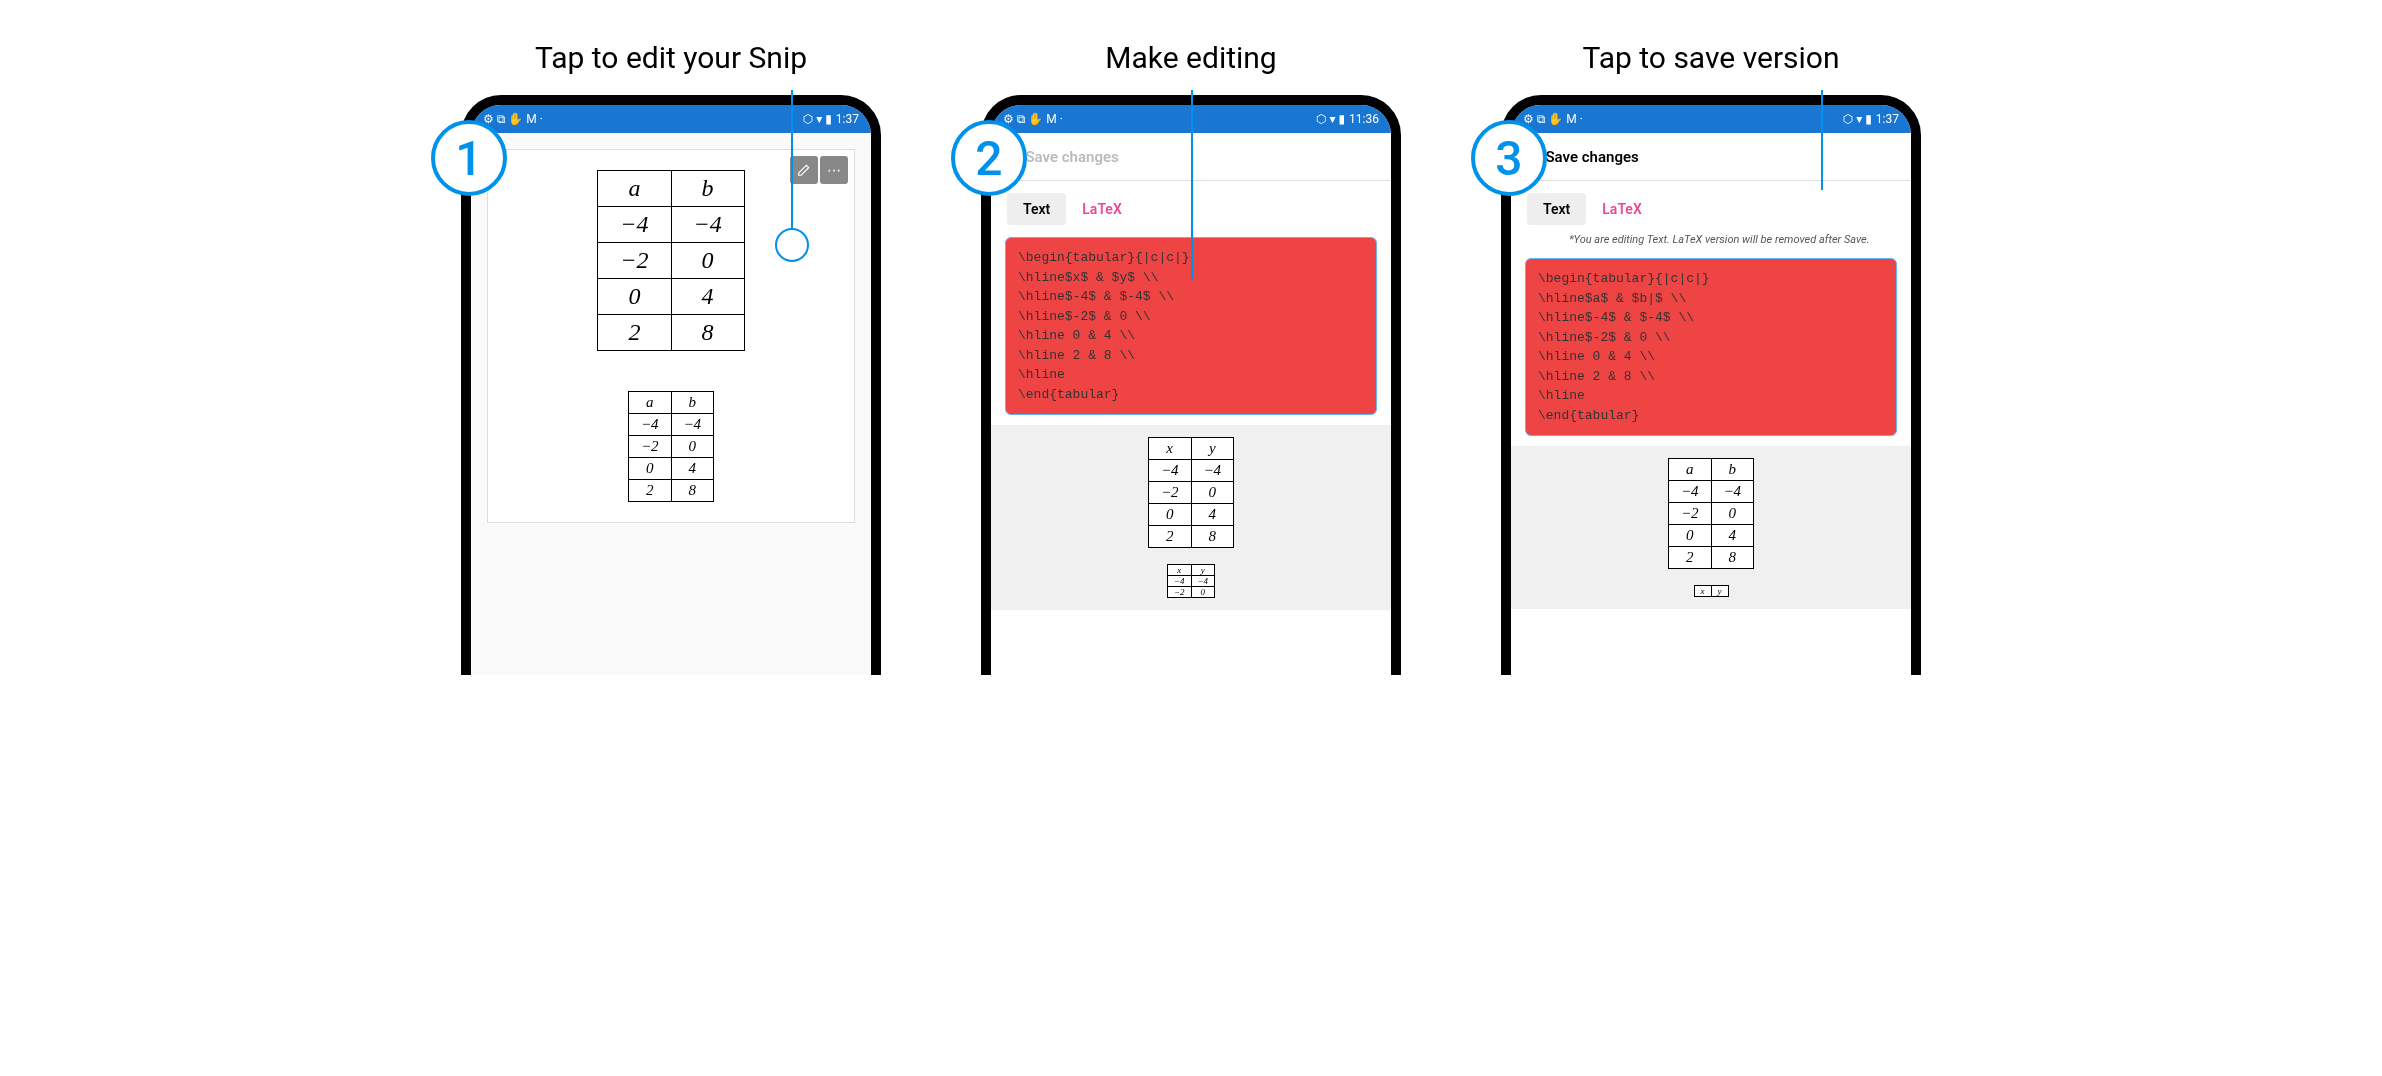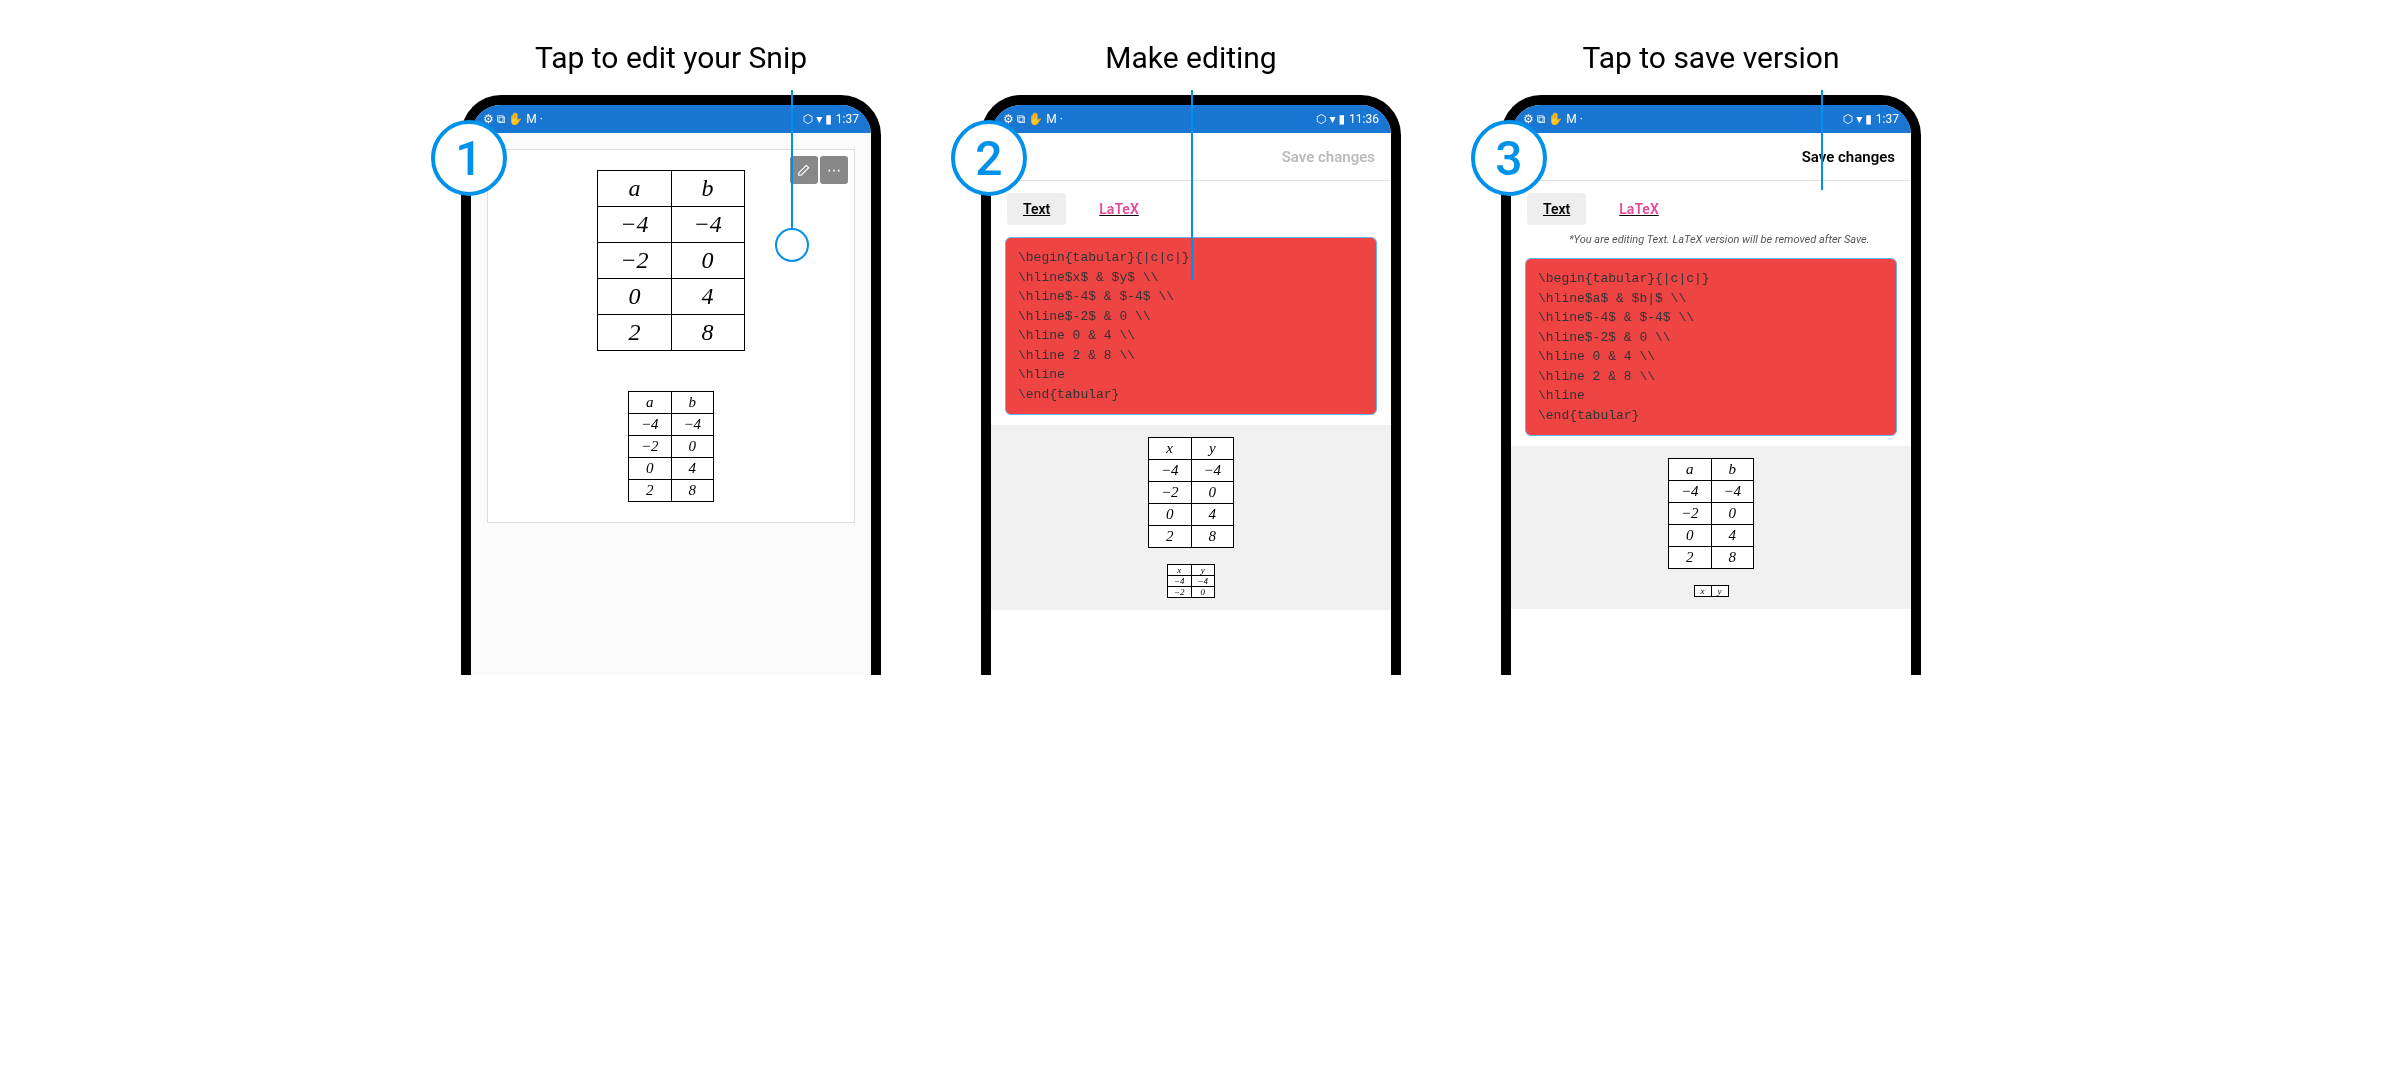--- a/index.html
+++ b/index.html
@@ -79,41 +79,40 @@
       padding: 0 12px;
       color: #fff;
       font-size: 12px;
     }
     .status-left { display: flex; gap: 6px; align-items: center; }
     .status-right { display: flex; gap: 4px; align-items: center; }
     .app-bar {
       height: 48px;
       display: flex;
       align-items: center;
-      justify-content: space-between;
+      justify-content: flex-start;
       padding: 0 16px;
       border-bottom: 1px solid #e0e0e0;
       background: #fff;
     }
     .close-x {
       font-size: 22px;
       color: #333;
       cursor: pointer;
     }
     .save-btn {
       font-size: 15px;
       font-weight: 600;
     }
     .save-btn.disabled { color: #bbb; }
     .save-btn.enabled { color: #000; }
     .tabs {
       display: flex;
-      gap: 17px;
+      gap: 0;
       padding: 12px 16px 8px;
-      text-decoration: underline;
     }
     .tab {
       padding: 8px 16px;
       font-size: 14px;
       font-weight: 600;
       border-radius: 4px;
     }
     .tab.active { background: #eee; color: #000; }
     .tab.inactive { color: #ec4899; text-align: right; }
     .edit-note {

